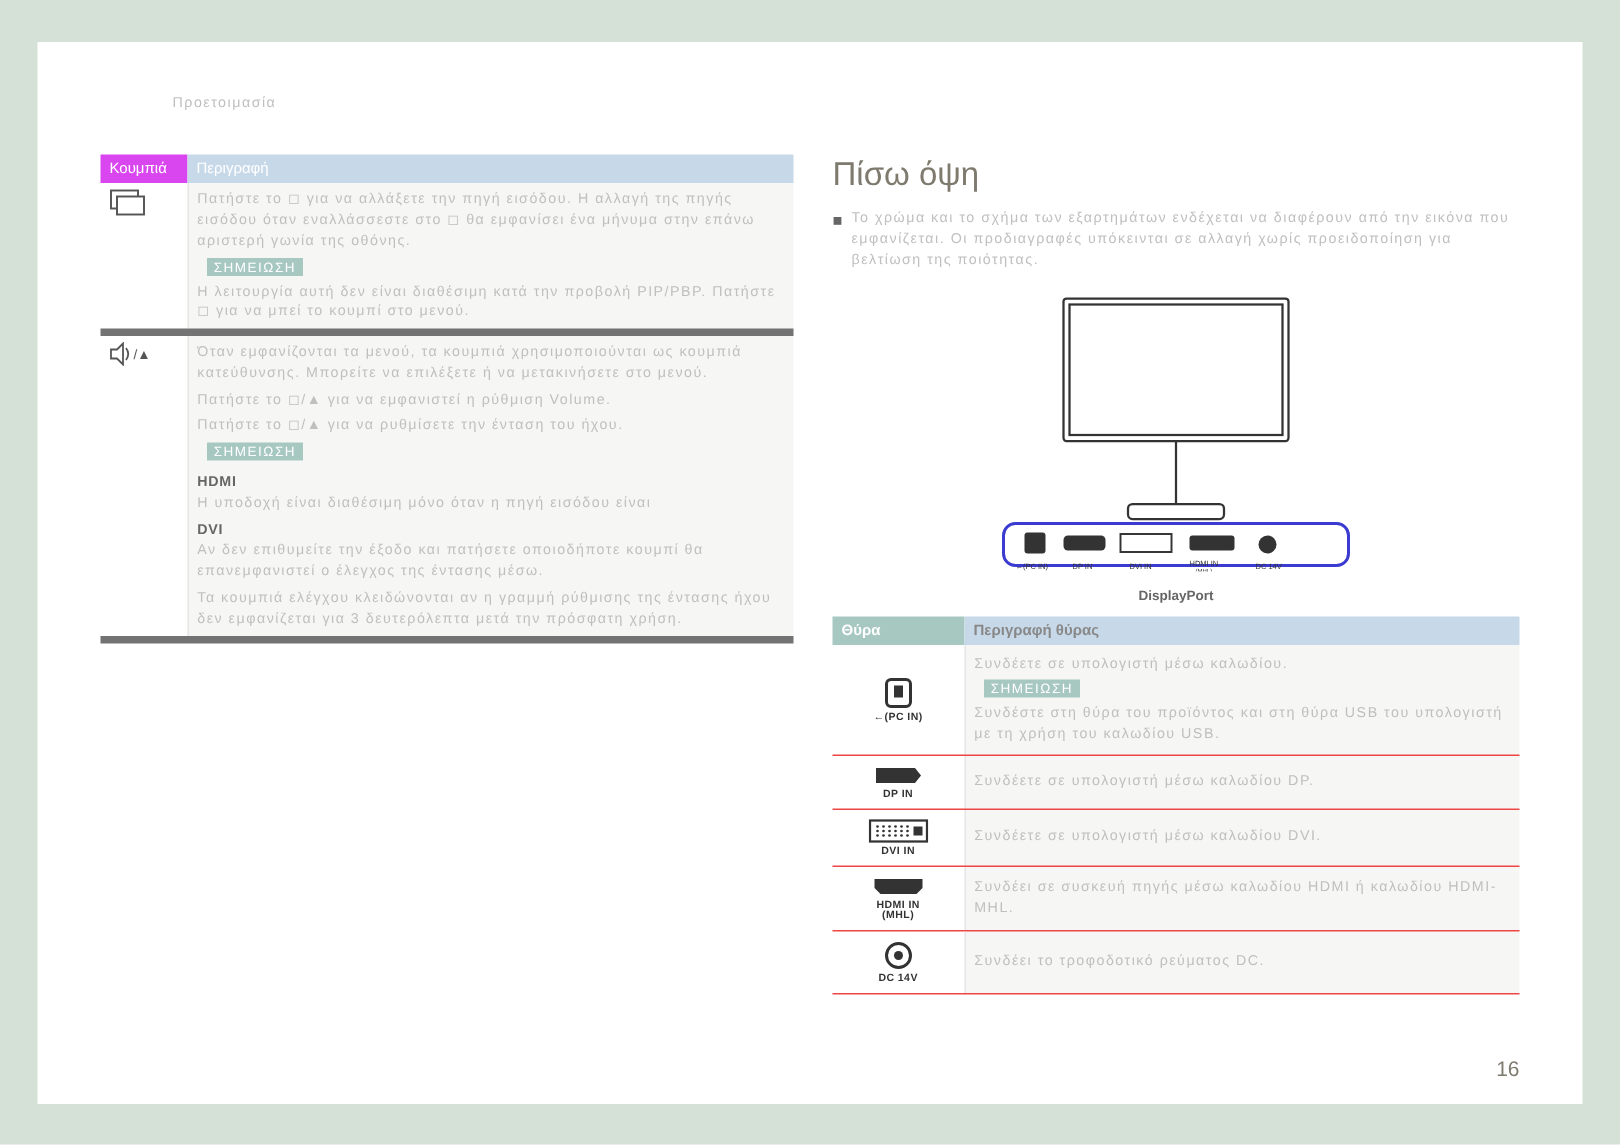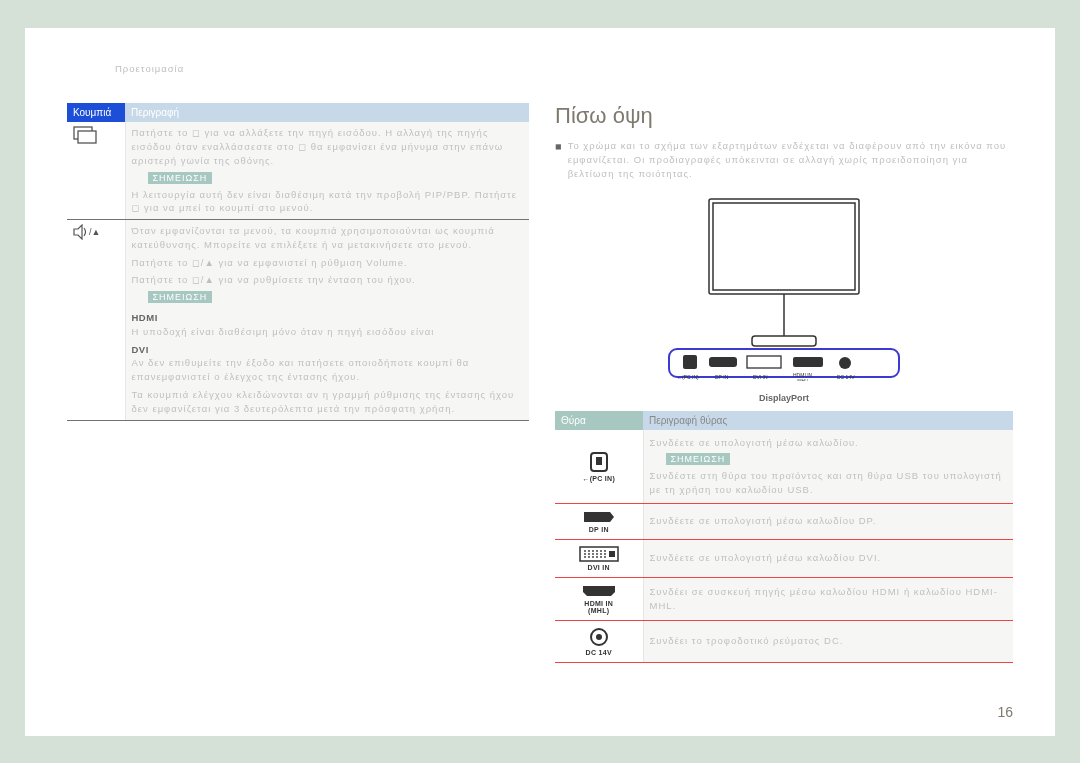--- a/index.html
+++ b/index.html
@@ -5,34 +5,34 @@
   * { box-sizing: border-box; margin: 0; padding: 0; }
   html, body { width: 1080px; height: 763px; font-family: Arial, sans-serif; }
   body { background: #d5e0d7; display: flex; align-items: center; justify-content: center; }
   .page { width: 1030px; height: 708px; background: #ffffff; position: relative; padding: 34px 42px 30px 42px; }
   .header-path { color: #bfbfbf; font-size: 10px; letter-spacing: 2px; margin-bottom: 28px; margin-left: 48px; }
   .columns { display: flex; gap: 26px; }
   .col-left { width: 462px; }
   .col-right { flex: 1; }
   .left-table { border-collapse: collapse; width: 100%; font-size: 9.5px; color: #555; }
   .left-table td, .left-table th { vertical-align: top; padding: 4px 6px; }
-  .left-table thead th { background: #1d4ed8; color: #fff; font-weight: normal; font-size: 10px; text-align: left; }
+  .left-table thead th { background: #d946ef; color: #fff; font-weight: normal; font-size: 10px; text-align: left; }
   .left-table thead th:nth-child(2) { background: #c7d9e9; }
   .icon-cell { width: 58px; text-align: center; border-right: 1px solid #e6e6e6; background:#fff; }
-  .body-row td { border-bottom: 1px solid #737373; background: #f6f7f5; }
+  .body-row td { border-bottom: 5px solid #737373; background: #f6f7f5; }
   .body-row td:first-child { background:#fff; }
-  .note-tag { display: inline-block; background: #a7c7c1; color: #fff; font-size: 9px; padding: 1px 5px; margin: 4px 16px; letter-spacing: 1px; }
+  .note-tag { display: inline-block; background: #a7c7c1; color: #fff; font-size: 9px; padding: 1px 5px; margin: 4px 6px; letter-spacing: 1px; }
   .fade-text { color: #bfbfbf; font-size: 9.5px; line-height: 1.45; letter-spacing: 1px; }
   .dark-word { color: #666; font-weight: bold; font-size: 9.5px; letter-spacing: 0.5px; }
   .section-heading { font-size: 22px; color: #7e7a6e; font-weight: 300; margin-bottom: 10px; }
   .right-intro { color: #bfbfbf; font-size: 9.5px; line-height: 1.5; margin-bottom: 10px; display:flex; gap:6px; }
   .right-intro .bullet { color:#666;font-size:8px;margin-top:2px;}
   .diagram-box { width: 270px; height: 190px; margin: 0 auto 6px auto; position: relative; }
   .port-table { border-collapse: collapse; width: 100%; font-size: 9.5px; color: #555; }
-  .port-table thead th { background: #a7c7c1; color: #fff; font-weight: normal; font-size: 10px; text-align: left; padding: 4px 6px; }
+  .port-table thead th { background: #a7c7c1; color: #fff; font-weight: bold; font-size: 10px; text-align: left; padding: 4px 6px; }
   .port-table thead th:nth-child(2) { background: #c7d9e9; color:#888;}
   .port-table td { padding: 6px 6px; border-bottom: 1px solid #ef4444; background:#f6f7f5; }
   .port-table td:first-child { width: 88px; text-align: center; border-right:1px solid #e6e6e6; background:#fff;}
   .port-icon-wrap { display: inline-flex; flex-direction: column; align-items: center; gap: 2px; }
   .port-label { font-size: 7px; font-weight: bold; color: #333; letter-spacing: 0.3px; }
   .dp-port { color:#666; font-size:9px; font-weight:bold;}
   .page-number { position: absolute; right: 42px; bottom: 16px; font-size: 14px; color: #7e7a6e; }
   
   svg { display:block; }
   .monitor-line{stroke:#333;stroke-width:1.5;fill:none;}
@@ -84,21 +84,21 @@
               <div class="fade-text">Όταν εμφανίζονται τα μενού, τα κουμπιά χρησιμοποιούνται ως κουμπιά κατεύθυνσης. Μπορείτε να επιλέξετε ή να μετακινήσετε στο μενού.</div>
               <div class="fade-text" style="margin-top:4px;">Πατήστε το ◻/▲ για να εμφανιστεί η ρύθμιση Volume.</div>
               <div class="fade-text" style="margin-top:4px;">Πατήστε το ◻/▲ για να ρυθμίσετε την ένταση του ήχου.</div>
               <span class="note-tag">ΣΗΜΕΙΩΣΗ</span>
               <div class="fade-text" style="margin-top:4px;">
                 <span class="dark-word">HDMI</span><br>
                 <span>Η υποδοχή είναι διαθέσιμη μόνο όταν η πηγή εισόδου είναι</span>
               </div>
               <div class="fade-text" style="margin-top:4px;">
                 <span class="dark-word">DVI</span><br>
-                <span>Αν δεν επιθυμείτε την έξοδο και πατήσετε οποιοδήποτε κουμπί θα επανεμφανιστεί ο έλεγχος της έντασης ήχου.</span>
+                <span>Αν δεν επιθυμείτε την έξοδο και πατήσετε οποιοδήποτε κουμπί θα επανεμφανιστεί ο έλεγχος της έντασης μέσω.</span>
               </div>
               <div class="fade-text" style="margin-top:4px;">Τα κουμπιά ελέγχου κλειδώνονται αν η γραμμή ρύθμισης της έντασης ήχου δεν εμφανίζεται για 3 δευτερόλεπτα μετά την πρόσφατη χρήση.</div>
             </td>
           </tr>
         </tbody>
       </table>
     </div>
 
     <div class="col-right">
       <div class="section-heading">Πίσω όψη</div>

